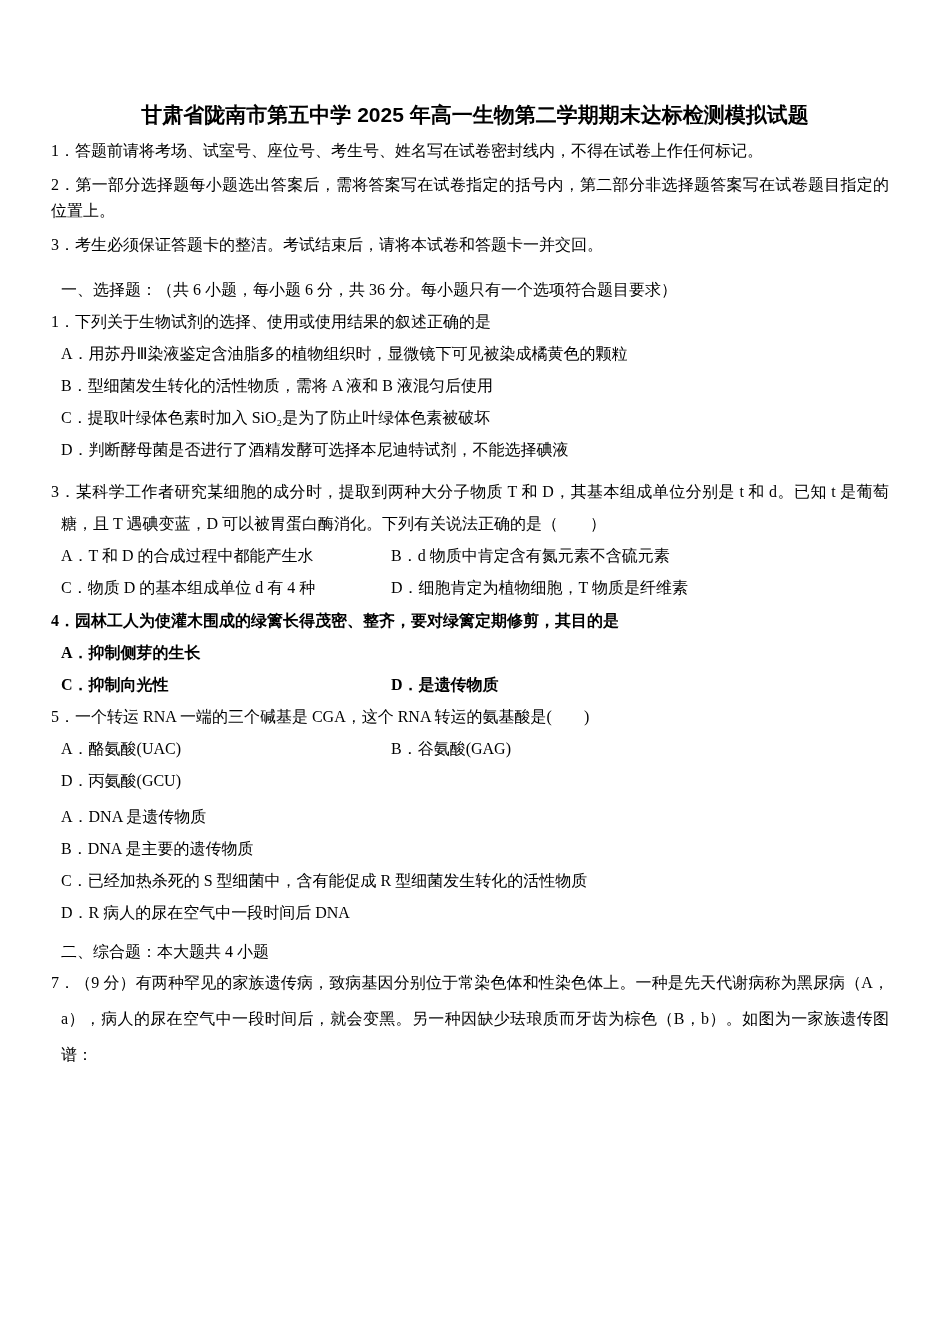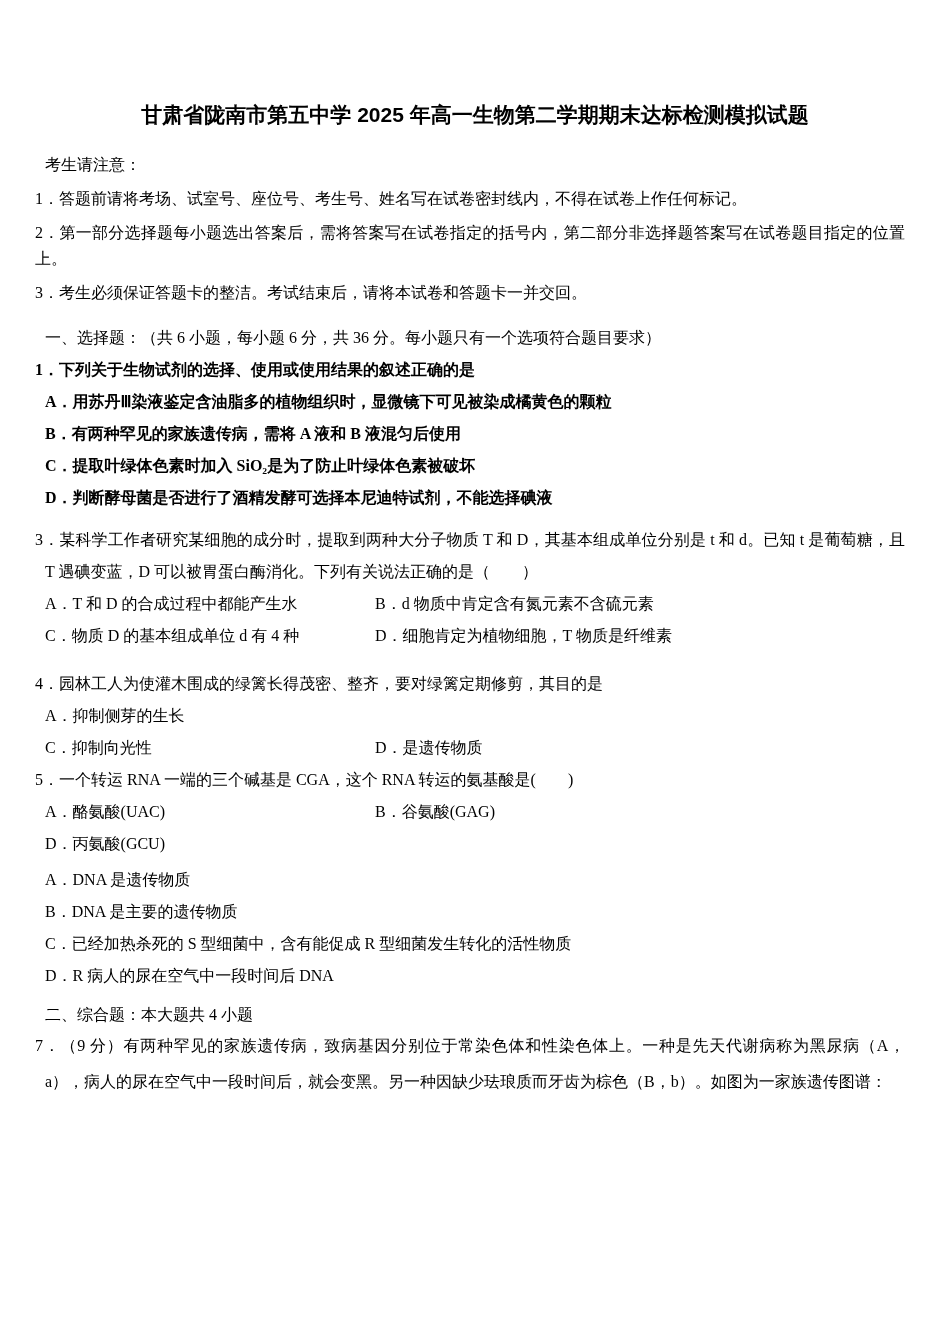--- a/index.html
+++ b/index.html
@@ -9,21 +9,21 @@
     background: #ffffff;
     color: #000000;
     font-family: "Liberation Serif", serif;
     font-size: 16px;
     overflow: hidden;
   }
   .page {
     width: 950px;
     height: 1344px;
     box-sizing: border-box;
-    padding: 0 45px;
+    padding: 0 61px;
   }
   .title {
     margin: 0;
     padding-top: 100px;
     line-height: 30px;
     text-align: center;
     font-size: 21px;
     font-weight: bold;
     font-family: "Liberation Sans", sans-serif;
   }
@@ -54,49 +54,48 @@
   .qnum { font-family: "Liberation Serif", serif; }
   .opt {
     margin: 0;
     line-height: 32px;
   }
   .opt-row {
     display: grid;
     grid-template-columns: 330px auto;
     line-height: 32px;
   }
-  .q-1 { margin-top: 4px; font-weight: bold; }
+  .q-1 { margin-top: 4px; }
   .q-2 { margin-top: 8px; }
   .q-3 { margin-top: 10px; }
   .q-3 .stem { line-height: 32px; }
-  .q-4 { margin-top: 16px; }
+  .q-4 { margin-top: 1px; font-weight: bold; }
   .q-5 { }
   .q-6 { margin-top: 4px; }
   .q-7 { margin-top: 0; }
   .q-7 .stem { line-height: 36px; }
 </style>
 </head>
 <body>
 
 <div class="page">
 
   <h1 class="title">甘肃省陇南市第五中学 2025 年高一生物第二学期期末达标检测模拟试题</h1>
 
-  <p class="notice-header">考生请注意：</p>
 
   <p class="notice-item"><span class="qnum">1．</span><span>答题前请将考场、试室号、座位号、考生号、姓名写在试卷密封线内，不得在试卷上作任何标记。</span></p>
   <p class="notice-item"><span class="qnum">2．</span><span>第一部分选择题每小题选出答案后，需将答案写在试卷指定的括号内，第二部分非选择题答案写在试卷题目指定的位置上。</span></p>
   <p class="notice-item"><span class="qnum">3．</span><span>考生必须保证答题卡的整洁。考试结束后，请将本试卷和答题卡一并交回。</span></p>
 
   <p class="sec-heading">一、选择题：（共 6 小题，每小题 6 分，共 36 分。每小题只有一个选项符合题目要求）</p>
 
   <div class="question q-1">
     <p class="stem"><span class="qnum">1．</span><span>下列关于生物试剂的选择、使用或使用结果的叙述正确的是</span></p>
     <p class="opt">A．用苏丹Ⅲ染液鉴定含油脂多的植物组织时，显微镜下可见被染成橘黄色的颗粒</p>
-    <p class="opt">B．有两种罕见的家族遗传病，需将 A 液和 B 液混匀后使用</p>
+    <p class="opt">B．型细菌发生转化的活性物质，需将 A 液和 B 液混匀后使用</p>
     <p class="opt">C．提取叶绿体色素时加入 SiO₂是为了防止叶绿体色素被破坏</p>
     <p class="opt">D．判断酵母菌是否进行了酒精发酵可选择本尼迪特试剂，不能选择碘液</p>
   </div>
 
 
   <div class="question q-3">
     <p class="stem"><span class="qnum">3．</span><span>某科学工作者研究某细胞的成分时，提取到两种大分子物质 T 和 D，其基本组成单位分别是 t 和 d。已知 t 是葡萄糖，且 T 遇碘变蓝，D 可以被胃蛋白酶消化。下列有关说法正确的是（　　）</span></p>
     <div class="opt-row">
       <span class="opt">A．T 和 D 的合成过程中都能产生水</span>
       <span class="opt">B．d 物质中肯定含有氮元素不含硫元素</span>

